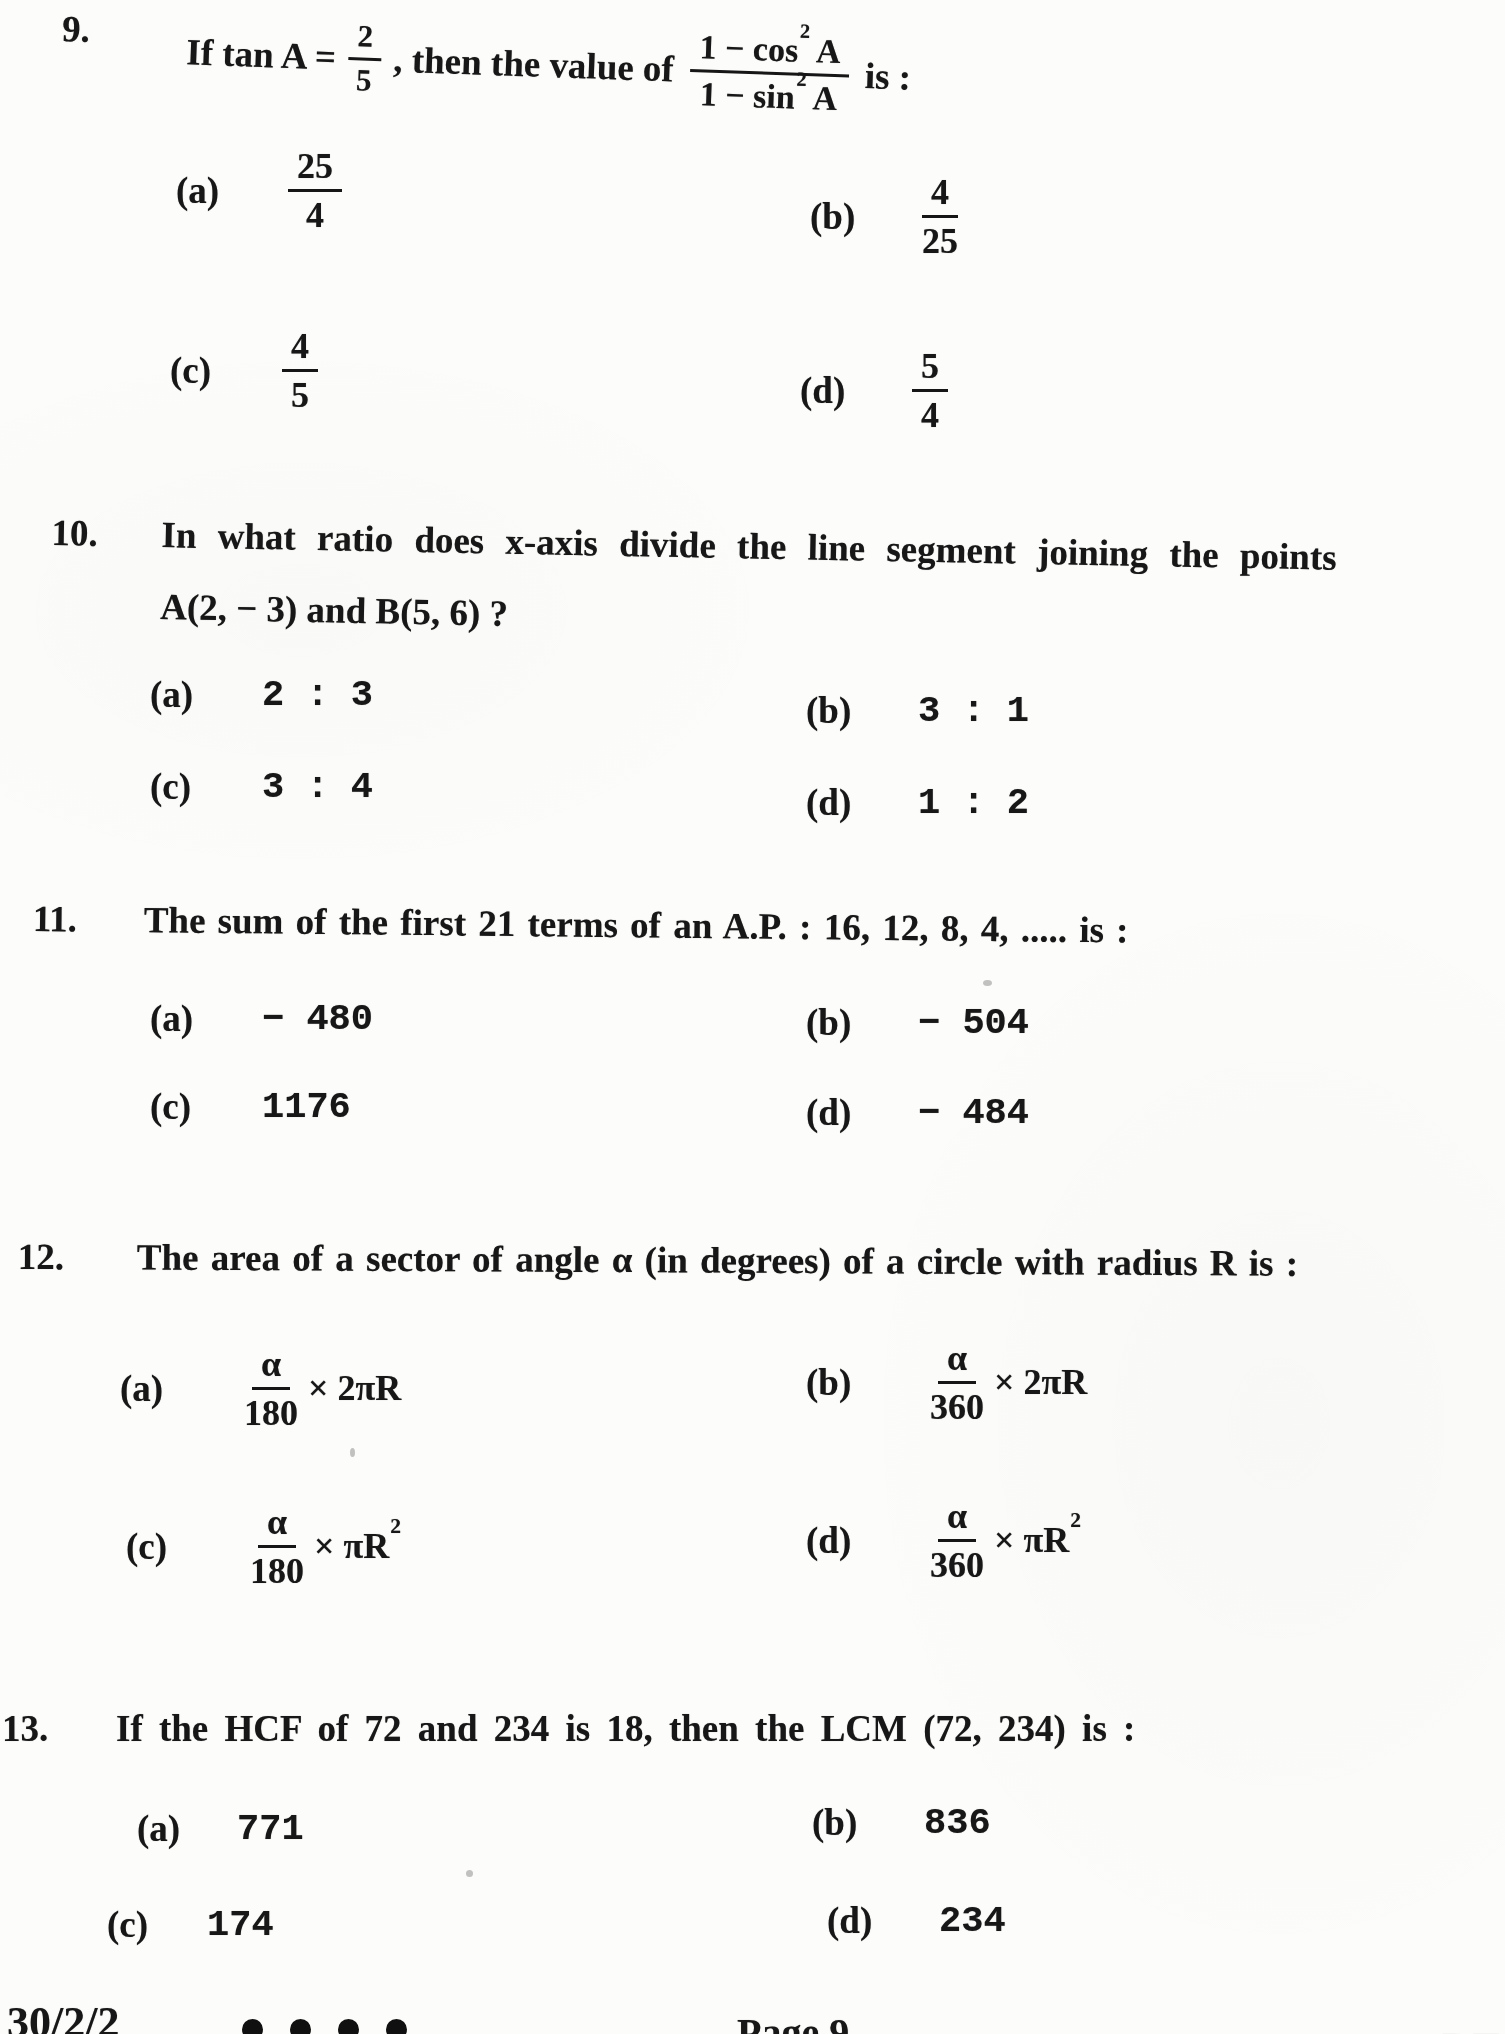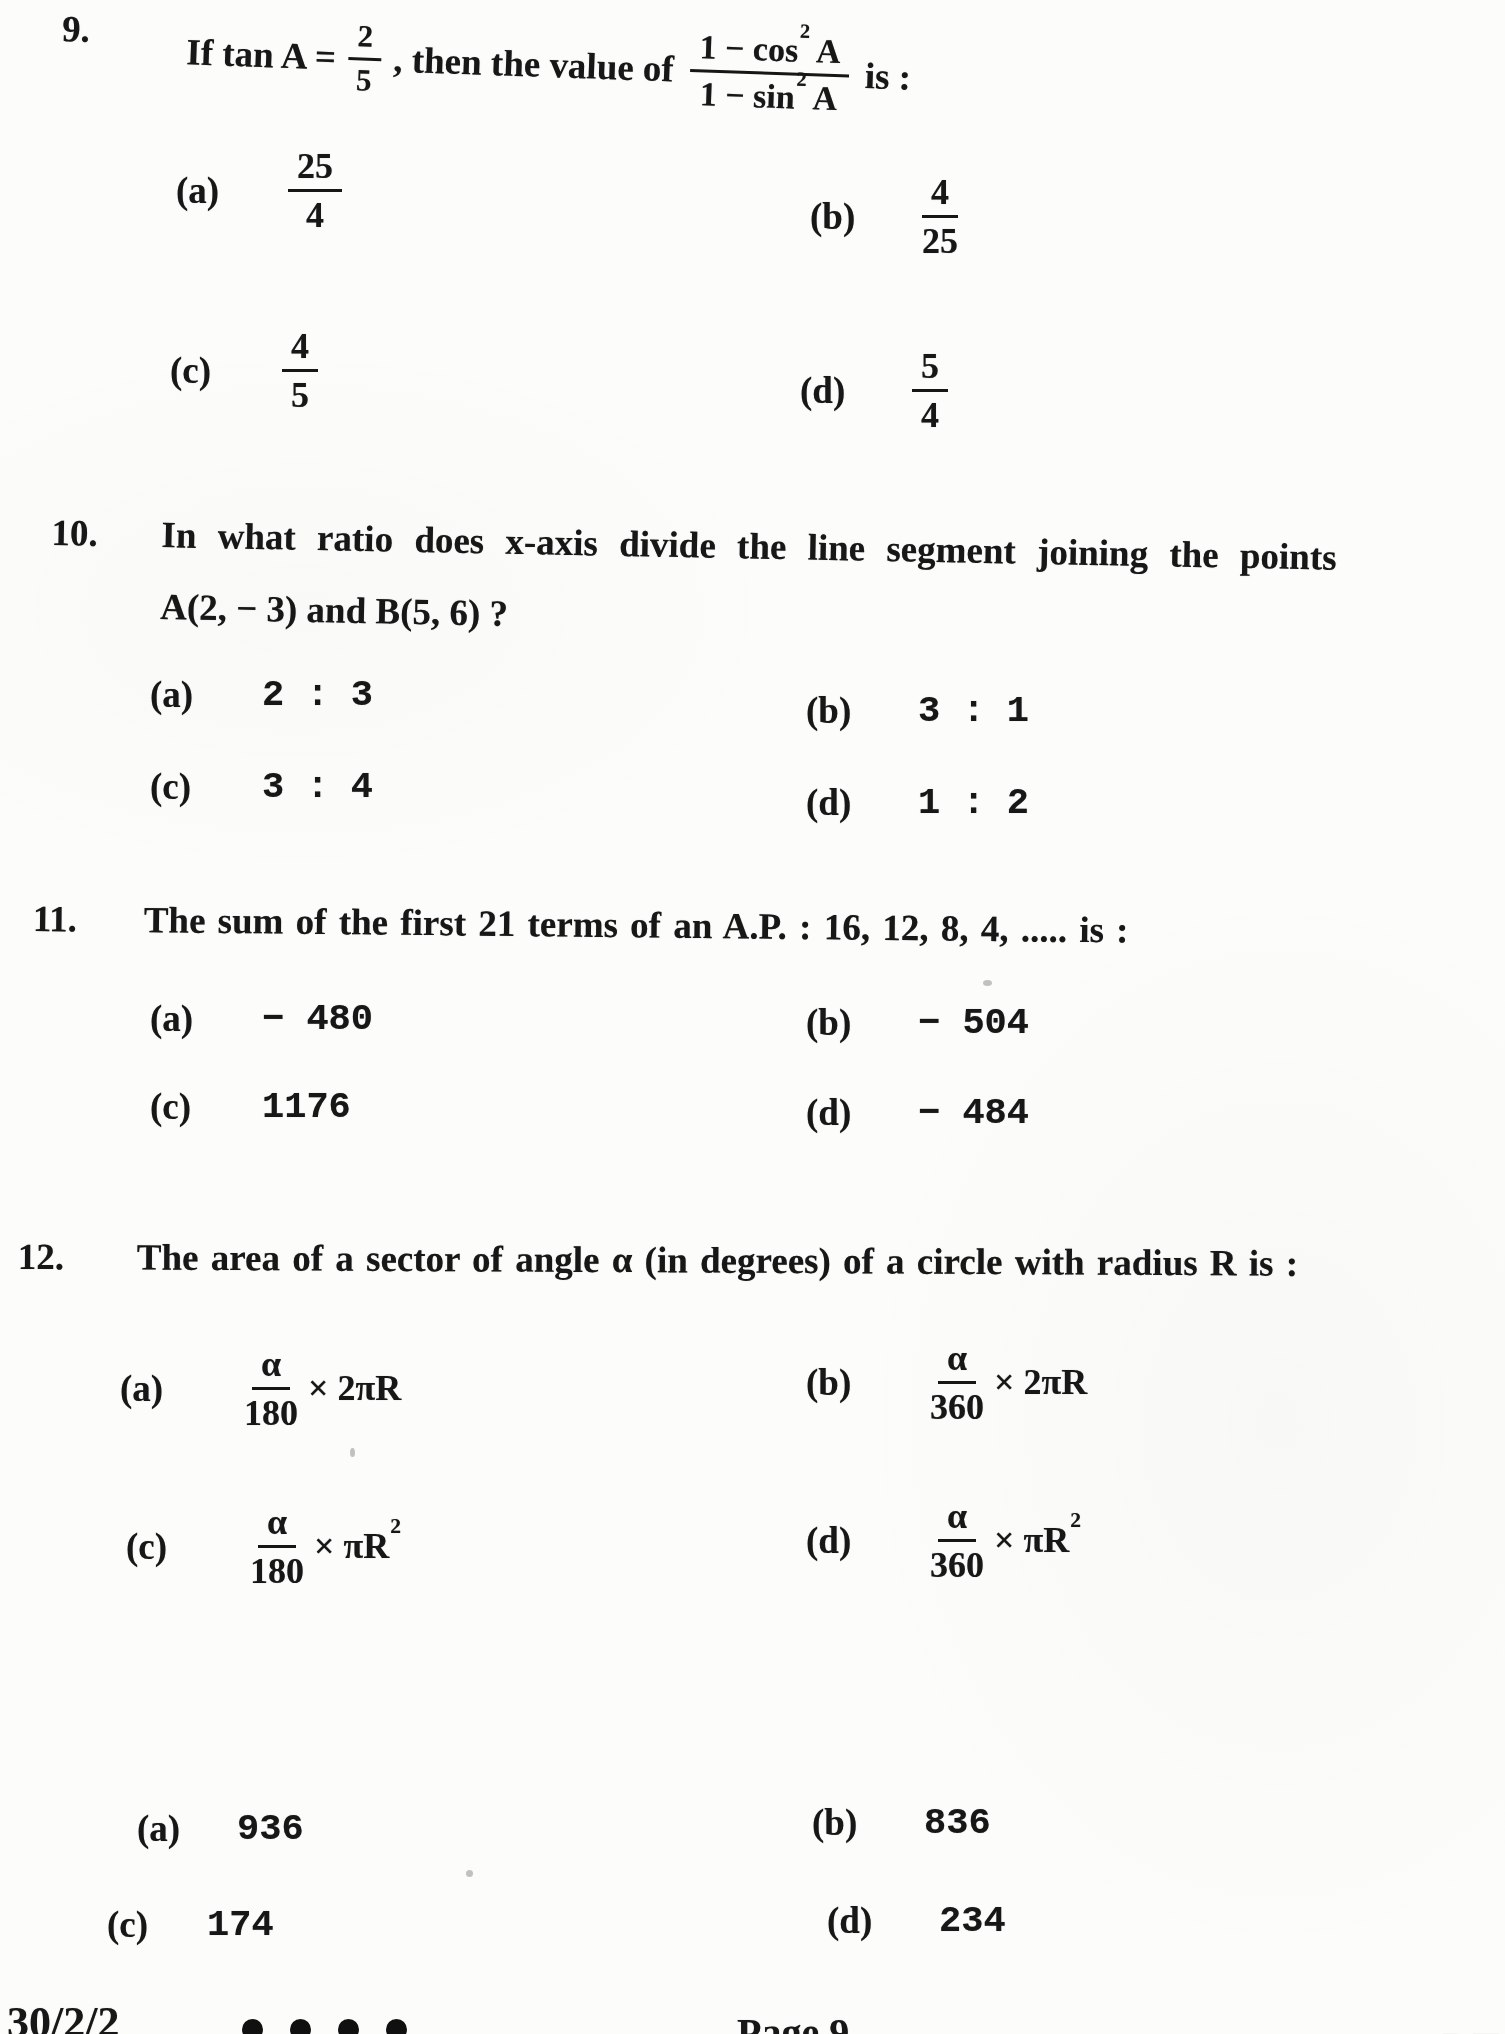--- a/index.html
+++ b/index.html
@@ -173,24 +173,28 @@
   </div>
   <div class="opt" style="left:806px;top:1496px;">
     <span class="olabel w124">(d)</span>
     <span class="frac f36">
       <span class="fnum">α</span>
       <span class="fden">360</span>
     </span>
     <span class="mult"><span>× πR</span><sup>2</sup></span>
   </div>
 
+  <div class="tilt qtitle" style="left:2px;top:1706px;">
+    <span class="qnum" style="width:114px;">13.</span>
+    <span class="qtext js3">If the HCF of 72 and 234 is 18, then the LCM (72, 234) is :</span>
+  </div>
 
   <div class="opt" style="left:137px;top:1806px;">
     <span class="olabel w95">(a)</span>
-    <span class="oval">936</span>
+    <span class="oval">771</span>
   </div>
   <div class="opt" style="left:812px;top:1800px;">
     <span class="olabel w112">(b)</span>
     <span class="oval">836</span>
   </div>
   <div class="opt" style="left:107px;top:1902px;">
     <span class="olabel w95">(c)</span>
     <span class="oval">174</span>
   </div>
   <div class="opt" style="left:827px;top:1898px;">

